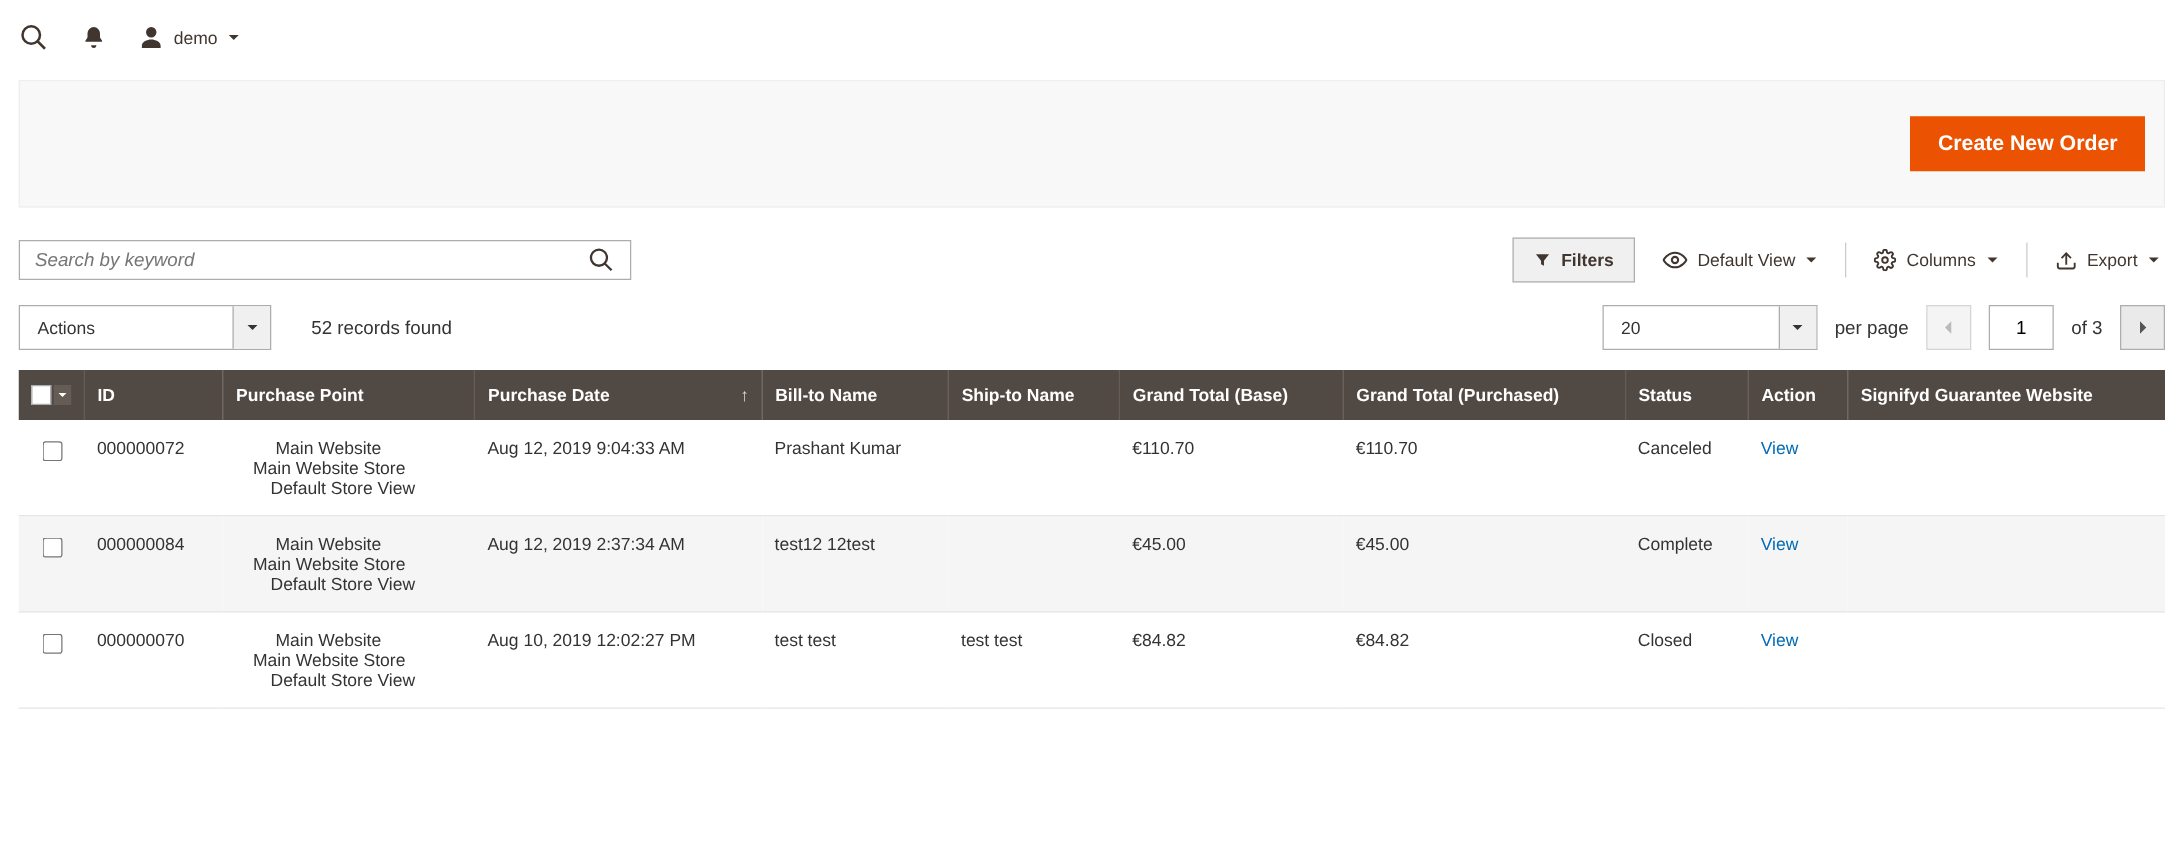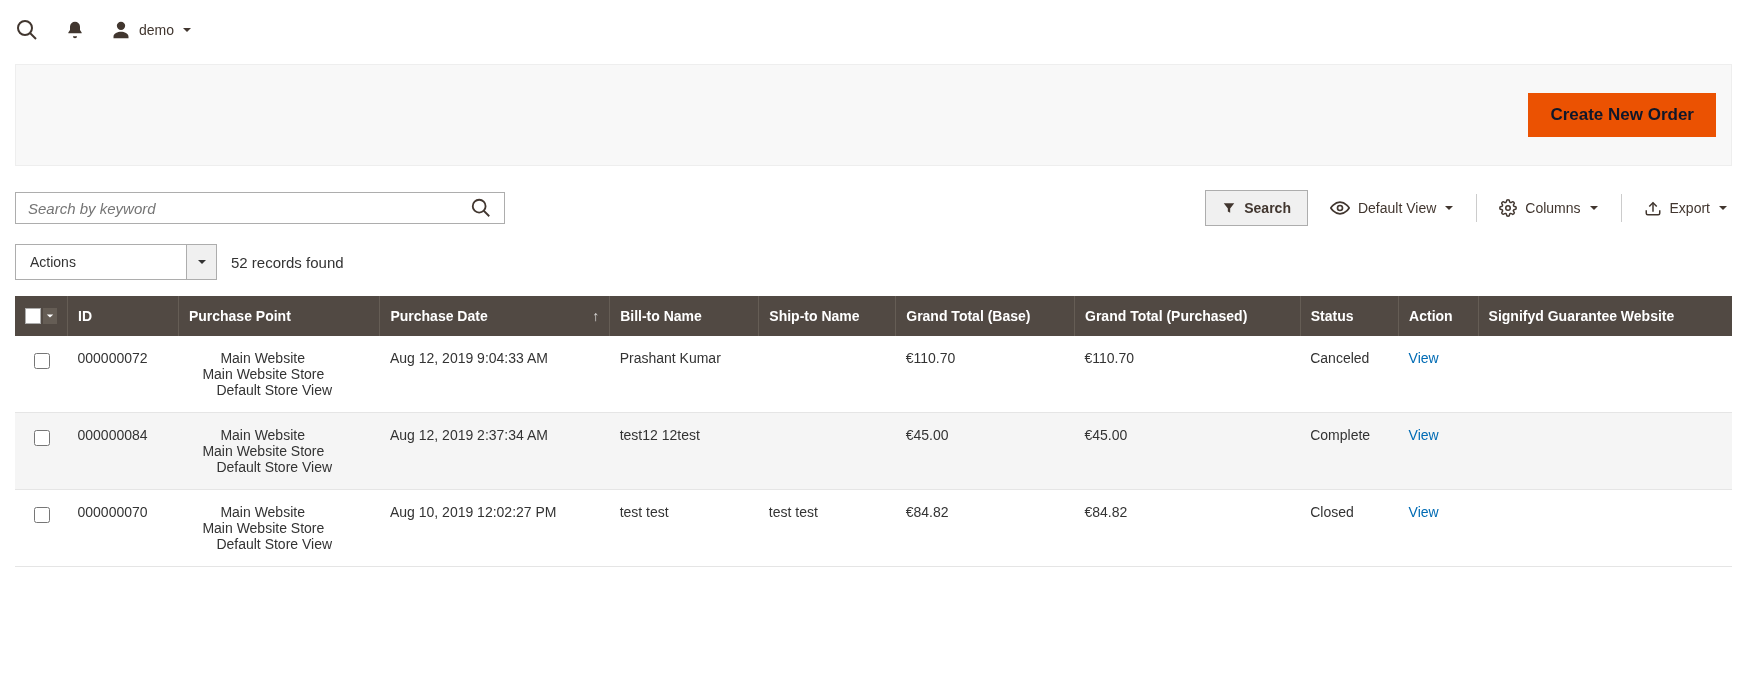--- a/index.html
+++ b/index.html
@@ -40,21 +40,21 @@
   .action-bar {
     background: #f8f8f8;
     padding: 28px 15px;
     margin: 12px 0 24px 0;
     border: 1px solid #eee;
     display: flex;
     justify-content: flex-end;
   }
   .btn-primary {
     background: #eb5202;
-    color: #0f172a;
+    color: #ffffff;
     border: none;
     padding: 12px 22px;
     font-size: 17px;
     font-weight: 600;
     cursor: pointer;
   }
   .toolbar {
     display: flex;
     justify-content: space-between;
     align-items: center;
@@ -115,21 +115,21 @@
     width: 1px;
     height: 28px;
     background: #ccc;
   }
   .grid-controls {
     display: flex;
     justify-content: space-between;
     align-items: center;
     margin-bottom: 16px;
   }
-  .left-controls { display:flex; align-items:center; gap:14px; }
+  .left-controls { display:flex; align-items:center; gap:32px; }
   .actions-dd {
     border: 1px solid #adadad;
     display: flex;
     align-items: stretch;
     height: 36px;
     cursor: pointer;
   }
   .actions-dd .label {
     padding: 8px 14px;
     min-width: 170px;
@@ -269,21 +269,21 @@
             <circle cx="10" cy="10" r="7"></circle>
             <line x1="21" y1="21" x2="15" y2="15"></line>
           </svg>
       </button>
     </div>
     <div class="toolbar-right">
       <button class="btn-secondary">
         <svg width="14" height="14" viewBox="0 0 24 24" fill="#41362f">
             <path d="M3 4h18l-7 9v7l-4-2v-5L3 4z"></path>
           </svg>
-        <span>Search</span>
+        <span>Filters</span>
       </button>
       <div class="toolbar-link">
         <svg width="20" height="20" viewBox="0 0 24 24" fill="none" stroke="#41362f" stroke-width="2">
             <path d="M1 12s4-7 11-7 11 7 11 7-4 7-11 7S1 12 1 12z"></path>
             <circle cx="12" cy="12" r="3"></circle>
           </svg>
         <span>Default View</span>
         <svg class="caret-svg" viewBox="0 0 10 10" fill="#41362f">
             <path d="M1 3l4 4 4-4z"></path>
           </svg>
@@ -318,20 +318,43 @@
     <div class="left-controls">
       <div class="actions-dd">
         <span class="label">Actions</span>
         <span class="caret">
             <svg class="caret-svg" viewBox="0 0 10 10" fill="#333">
               <path d="M1 3l4 4 4-4z"></path>
             </svg>
           </span>
       </div>
       <span class="records-found">52 records found</span>
+    </div>
+    <div class="right-controls">
+      <div class="page-size">
+        <span class="val">20</span>
+        <span class="caret">
+            <svg class="caret-svg" viewBox="0 0 10 10" fill="#333">
+              <path d="M1 3l4 4 4-4z"></path>
+            </svg>
+          </span>
+      </div>
+      <span class="per-page-label">per page</span>
+      <button class="pager-btn disabled">
+        <svg width="10" height="12" viewBox="0 0 10 12" fill="#777">
+            <path d="M7 1L2 6l5 5z"></path>
+          </svg>
+      </button>
+      <input class="page-input" type="text" value="1" style="">
+      <span class="of-pages">of 3</span>
+      <button class="pager-btn">
+        <svg width="10" height="12" viewBox="0 0 10 12" fill="#555">
+            <path d="M3 1l5 5-5 5z"></path>
+          </svg>
+      </button>
     </div>
   </div>
 
   <table class="grid">
     <thead>
       <tr>
         <th class="th-check">
           <div class="th-check-inner">
             <span class="th-check-box"></span>
             <span class="th-check-caret">

